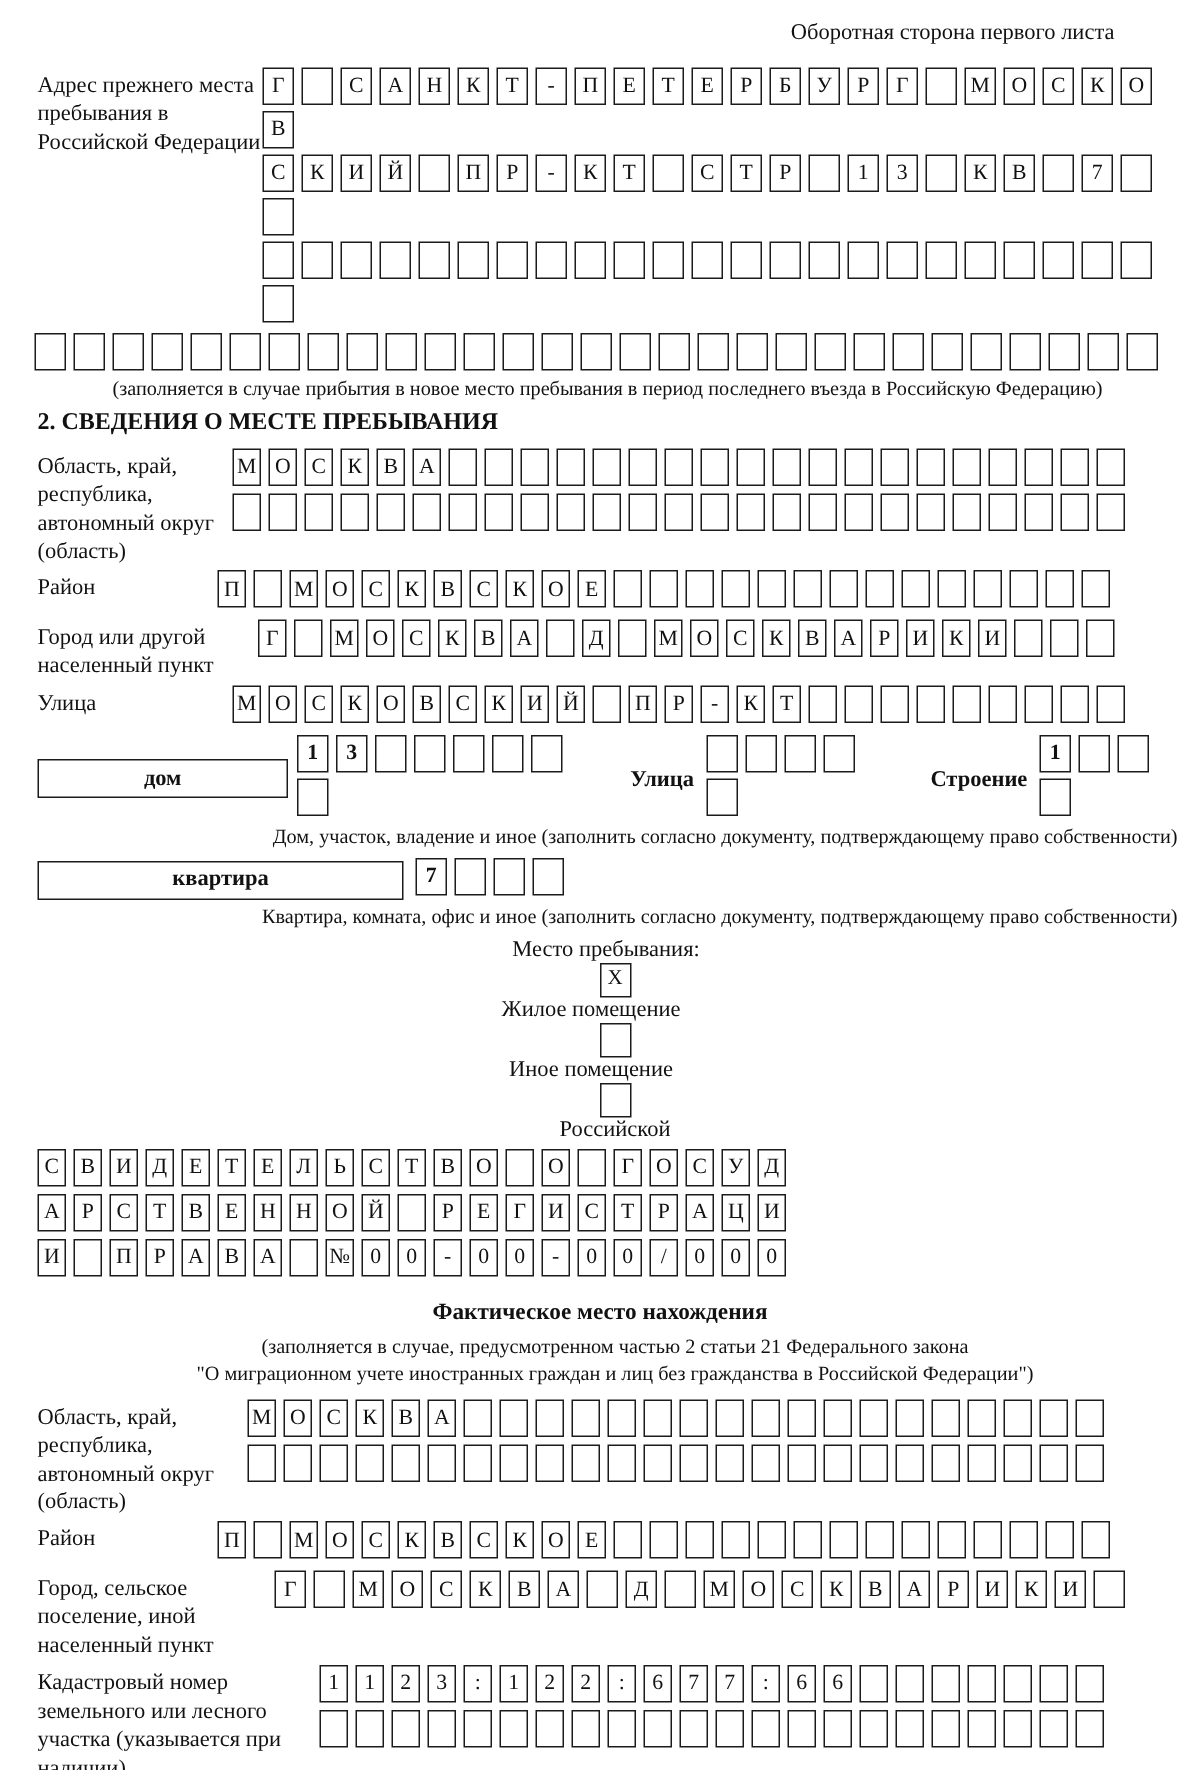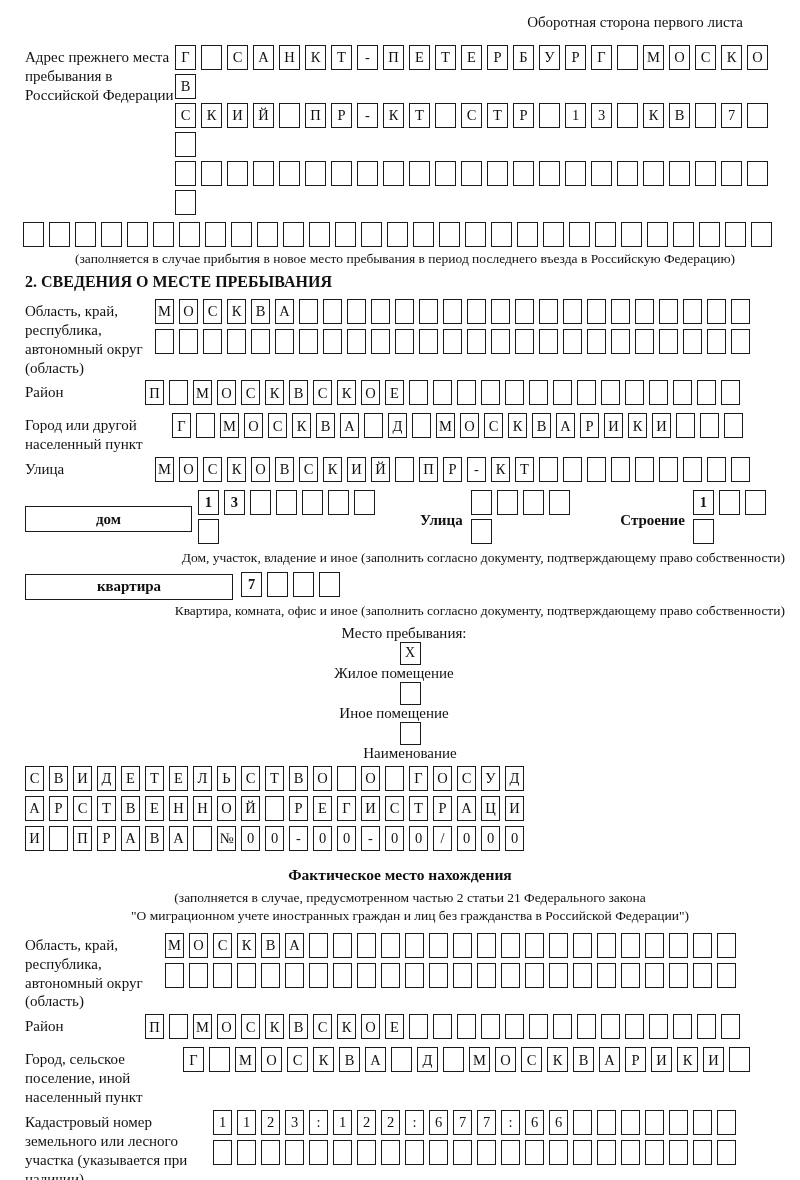--- a/index.html
+++ b/index.html
@@ -337,38 +337,38 @@
     <div class="cells cg-a">
         <span class="cell">1</span>
         <span class="cell"></span>
         <span class="cell"></span>
         <span class="cell"></span>
       </div>
   </div>
   <div class="caption caption-left" style="text-align:right;margin-left:2px;">Дом, участок, владение и иное (заполнить согласно документу, подтверждающему право собственности)</div>
 
   <div class="inline-row">
-    <div class="wide-box" style="width:208px;margin-right:8px;">квартира</div>
+    <div class="wide-box" style="width:244px;margin-right:8px;">квартира</div>
     <div class="cells cg-a">
         <span class="cell">7</span>
         <span class="cell"></span>
         <span class="cell"></span>
         <span class="cell"></span>
       </div>
   </div>
   <div class="caption caption-left" style="text-align:right;margin-left:2px;">Квартира, комната, офис и иное (заполнить согласно документу, подтверждающему право собственности)</div>
 
   <div class="stay-row">
     <span style="padding-right:12px;">Место пребывания:</span>
     <span class="checkbox">X</span>
     <span class="opt-label" style="padding-right:42px;">Жилое помещение</span>
     <span class="checkbox"></span>
     <span class="opt-label" style="padding-right:42px;">Иное помещение</span>
     <span class="checkbox"></span>
-    <span class="opt-label">Наименование</span>
+    <span class="opt-label">Российской</span>
   </div>
 
   <div class="field" style="margin-top:4px;">
     <div style="width:510px;">
       <div class="cells cg-b">
           <span class="cell">С</span>
           <span class="cell">В</span>
           <span class="cell">И</span>
           <span class="cell">Д</span>
           <span class="cell">Е</span>

